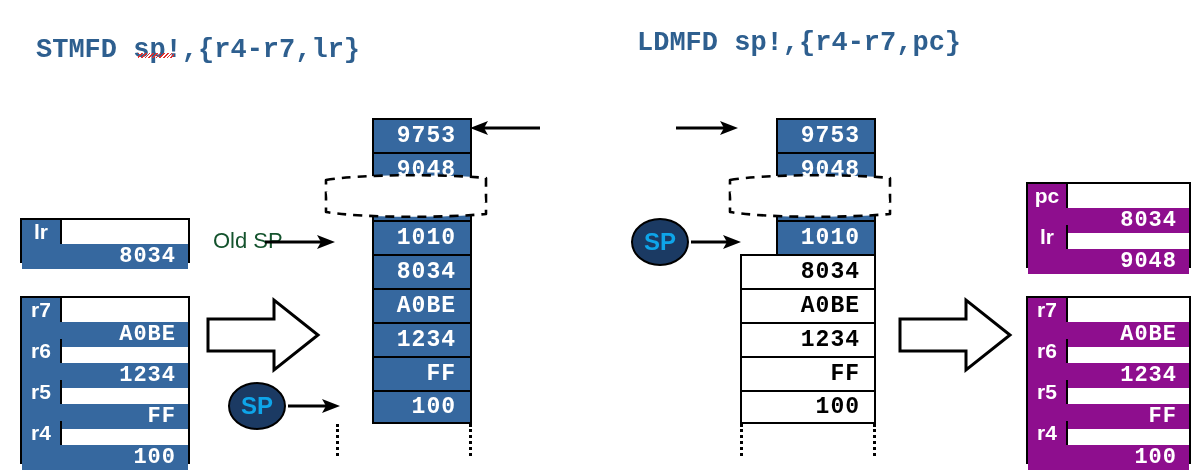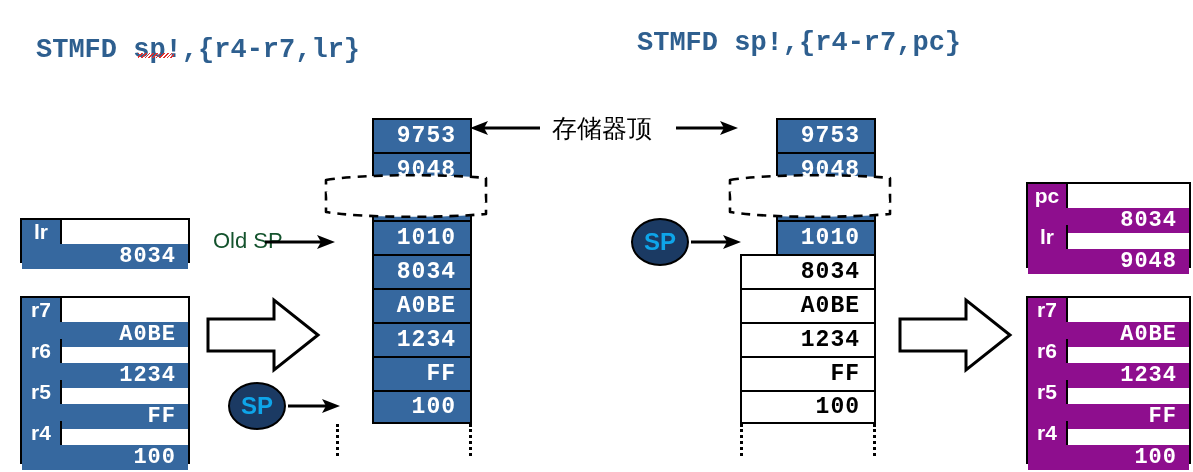--- a/index.html
+++ b/index.html
@@ -158,21 +158,21 @@
   svg.ov { position: absolute; overflow: visible; }
 </style>
 </head>
 <body>
 
 <div id="canvas">
 
   <div class="title" id="title-left">STMFD sp!,{r4-r7,lr}</div>
   <div class="squiggle"></div>
 
-  <div class="title" id="title-right">STMFD sp!,{r4-r7,pc}</div>
+  <div class="title" id="title-right">LDMFD sp!,{r4-r7,pc}</div>
 
   <div class="regtable blue" id="left-lr-table" style="left:20px; top:218px; width:170px;">
       <div class="regrow">
         <div class="regname">lr</div>
         <div class="regval">8034</div>
       </div>
     </div>
 
   <div class="regtable blue" id="left-reg-table" style="left:20px; top:296px; width:170px;">
       <div class="regrow">
@@ -225,21 +225,20 @@
   <svg class="tear" style="left:322px; top:172px;" width="168" height="48">
     <path d="M4,8 C40,2 120,2 164,6 L164,42 C120,46 40,46 4,40 Z" fill="#ffffff" stroke="none"></path>
     <path d="M4,8 C40,2 120,2 164,6 L164,42 C120,46 40,46 4,40 Z" fill="none" stroke="#000000" stroke-width="2.6" stroke-dasharray="9 7" stroke-linejoin="round"></path>
     <path d="M6,26 C46,16 112,34 162,24" fill="none" stroke="#ffffff" stroke-width="12"></path>
   </svg>
 
   <svg class="ov" style="left:470px; top:118px;" width="70" height="20">
     <line x1="12" y1="10" x2="70" y2="10" stroke="#000" stroke-width="3"></line>
     <polygon points="0,10 18,3 14,10 18,17" fill="#000"></polygon>
   </svg>
-  <div class="cjk-label" id="memory-top-label" style="left:552px; top:112px;">存储器顶</div>
   <svg class="ov" style="left:676px; top:118px;" width="62" height="20">
     <line x1="0" y1="10" x2="50" y2="10" stroke="#000" stroke-width="3"></line>
     <polygon points="62,10 44,3 48,10 44,17" fill="#000"></polygon>
   </svg>
 
   <div class="sp-badge" id="right-sp-badge" style="left:631px; top:218px;">SP</div>
   <svg class="ov" style="left:691px; top:232px;" width="50" height="20">
     <line x1="0" y1="10" x2="38" y2="10" stroke="#000" stroke-width="3"></line>
     <polygon points="50,10 32,3 36,10 32,17" fill="#000"></polygon>
   </svg>

